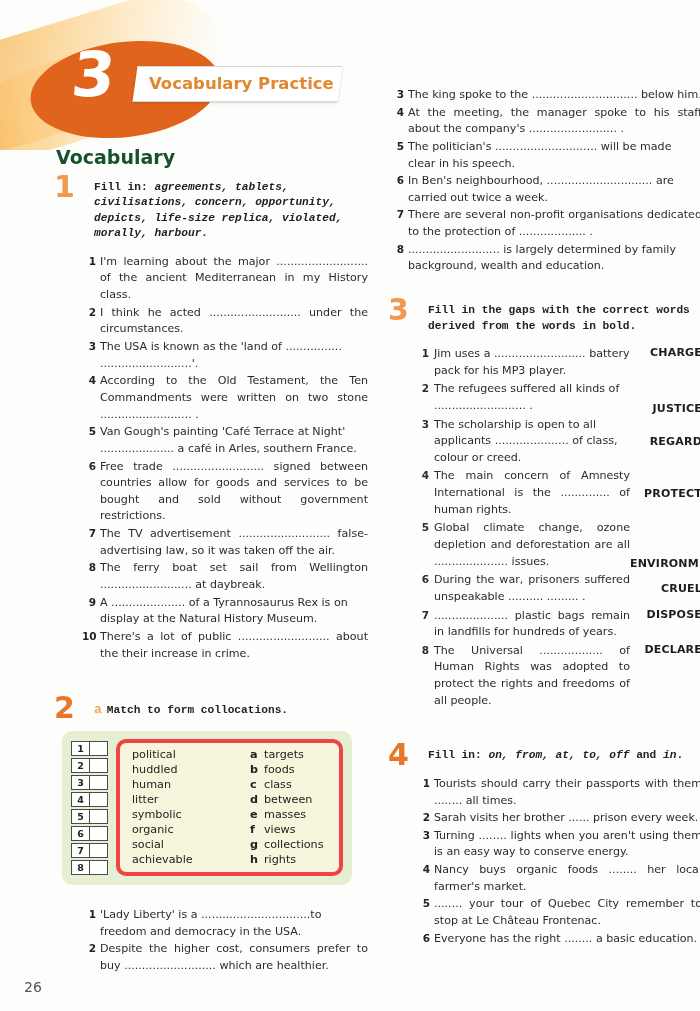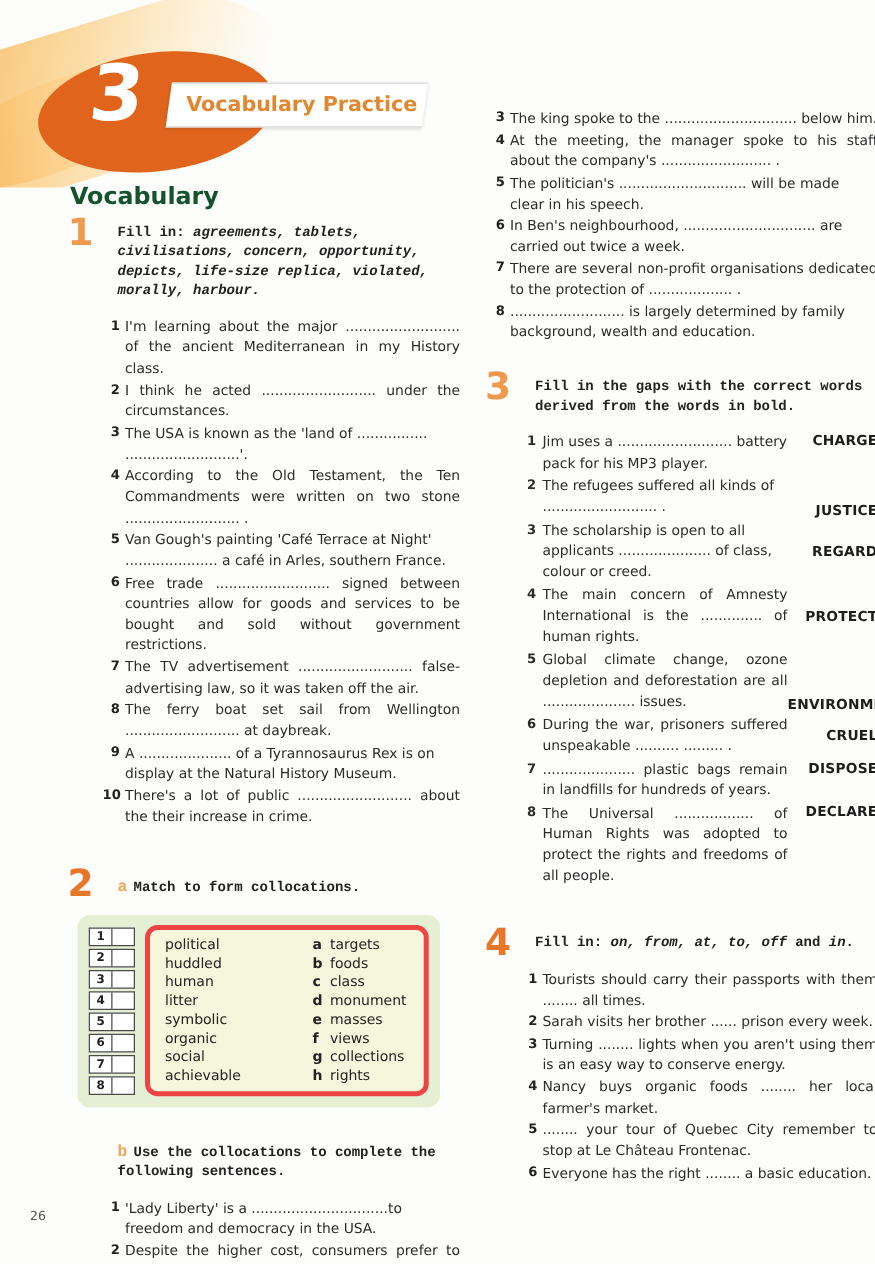--- a/index.html
+++ b/index.html
@@ -247,22 +247,22 @@
   .m-item .m-letter {
     display: inline-block;
     width: 14px;
     font-weight: bold;
   }
 
   
   .page-num {
     position: absolute;
     left: 24px;
-    bottom: 32px;
-    font-size: 10px;
+    bottom: 16px;
+    font-size: 14px;
     color: #555;
     text-align: right;
   }
   .spacer-md { height: 15px; }
 </style>
 </head>
 <body>
 
 <div class="page">
 
@@ -351,35 +351,32 @@
           <div class="m-item">litter</div>
           <div class="m-item">symbolic</div>
           <div class="m-item">organic</div>
           <div class="m-item">social</div>
           <div class="m-item">achievable</div>
         </div>
         <div class="match-col-right">
           <div class="m-item"><span class="m-letter">a</span><span>targets</span></div>
           <div class="m-item"><span class="m-letter">b</span><span>foods</span></div>
           <div class="m-item"><span class="m-letter">c</span><span>class</span></div>
-          <div class="m-item"><span class="m-letter">d</span><span>monument</span></div>
+          <div class="m-item"><span class="m-letter">d</span><span>between</span></div>
           <div class="m-item"><span class="m-letter">e</span><span>masses</span></div>
           <div class="m-item"><span class="m-letter">f</span><span>views</span></div>
           <div class="m-item"><span class="m-letter">g</span><span>collections</span></div>
           <div class="m-item"><span class="m-letter">h</span><span>rights</span></div>
         </div>
       </div>
     </div>
 
     <div class="spacer-md"></div>
 
     <div class="ex">
-      <p class="ex-rubric">
-        <span class="sub-letter">b</span><span>Use the collocations to complete the following sentences.</span>
-      </p>
       <ol class="qlist">
         <li class="nojust">'Lady Liberty' is a ...............................to freedom and democracy in the USA.</li>
         <li>Despite the higher cost, consumers prefer to buy .......................... which are healthier.</li>
       </ol>
     </div>
   </div>
 
   <div class="col col-right" style="top:80px;">
 
     <ol class="qlist start3">

